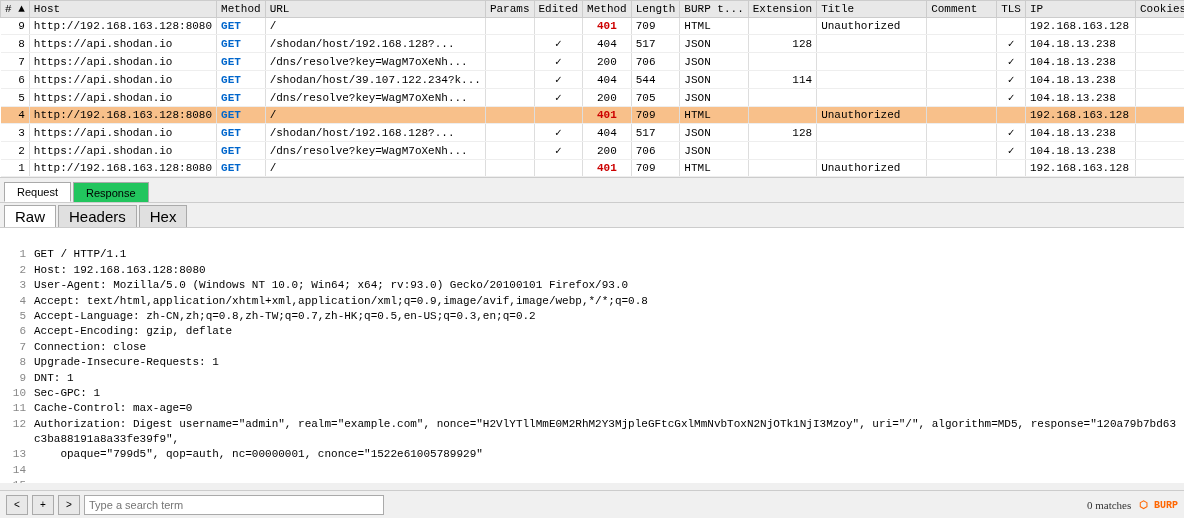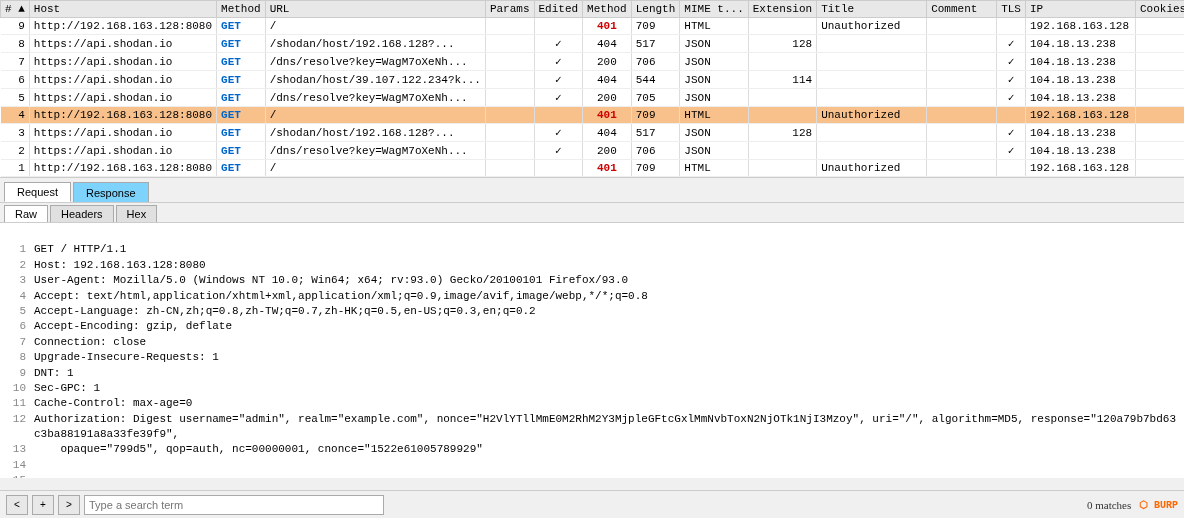--- a/index.html
+++ b/index.html
@@ -53,21 +53,21 @@
     .tabs-row {
       display: flex;
       background: #f0f0f0;
       border-bottom: 1px solid #ccc;
       padding: 4px 12px 0 4px;
       gap: 2px;
     }
     .tab-btn {
       padding: 3px 12px;
       border: 1px solid #aaa;
-      background: #7dd3fc;
+      background: #22c55e;
       cursor: pointer;
       font-size: 11px;
       border-bottom: none;
     }
     .tab-btn.active {
       background: #fff;
       border-bottom: 1px solid #fff;
       z-index: 1;
     }
 
@@ -77,21 +77,21 @@
       background: #f0f0f0;
       border-bottom: 1px solid #ccc;
       padding: 2px 4px 0 4px;
       gap: 2px;
     }
     .sub-tab-btn {
       padding: 2px 10px;
       border: 1px solid #aaa;
       background: #e0e0e0;
       cursor: pointer;
-      font-size: 11px;
+      font-size: 15px;
       border-bottom: none;
     }
     .sub-tab-btn.active {
       background: #fff;
     }
 
     
     .request-content {
       background: #fff;
       padding: 4px 6px;
@@ -162,21 +162,21 @@
       <thead>
         <tr>
           <th class="col-num"># ▲</th>
           <th class="col-host">Host</th>
           <th class="col-method">Method</th>
           <th class="col-url">URL</th>
           <th class="col-params">Params</th>
           <th class="col-edited">Edited</th>
           <th class="col-status">Method</th>
           <th class="col-length">Length</th>
-          <th class="col-mime">MIME t...</th>
+          <th class="col-mime">BURP t...</th>
           <th class="col-ext">Extension</th>
           <th class="col-title">Title</th>
           <th class="col-comment">Comment</th>
           <th class="col-tls">TLS</th>
           <th class="col-ip">IP</th>
           <th class="col-cookies">Cookies</th>
 
         </tr>
       </thead>
       <tbody id="table-body">

